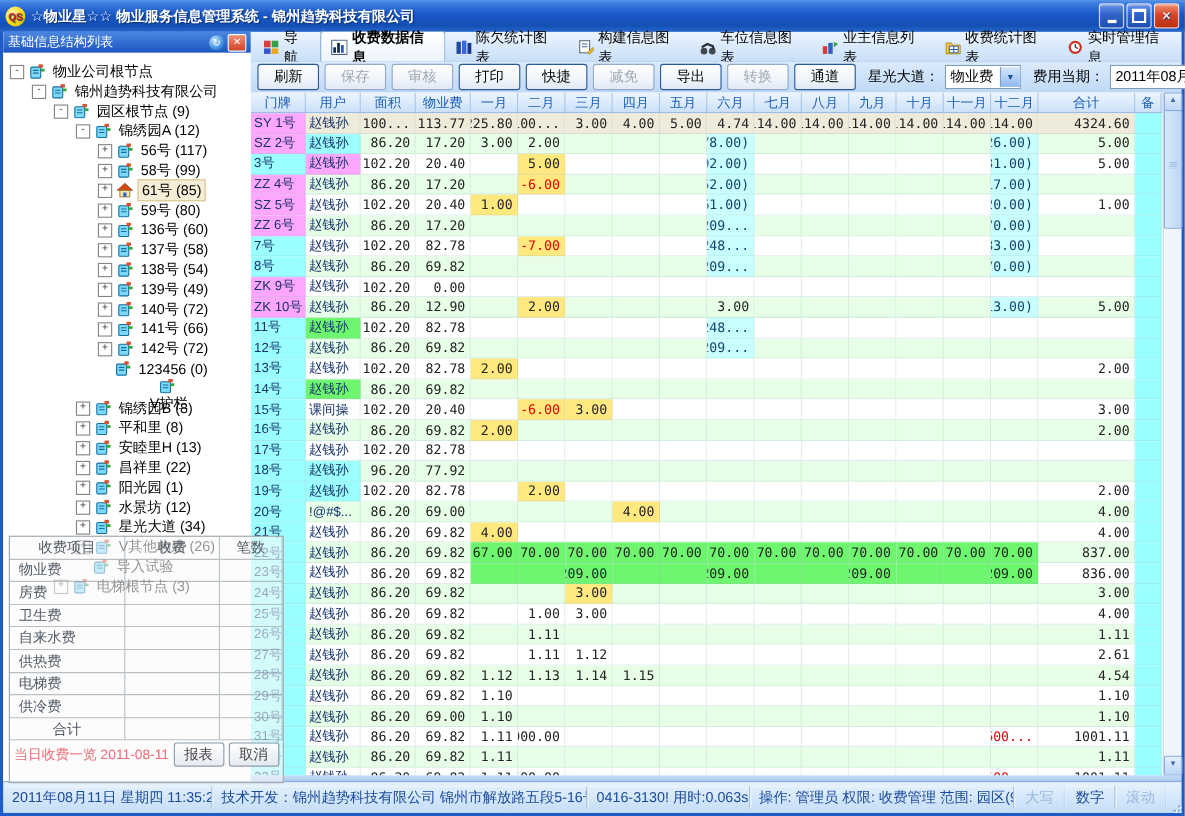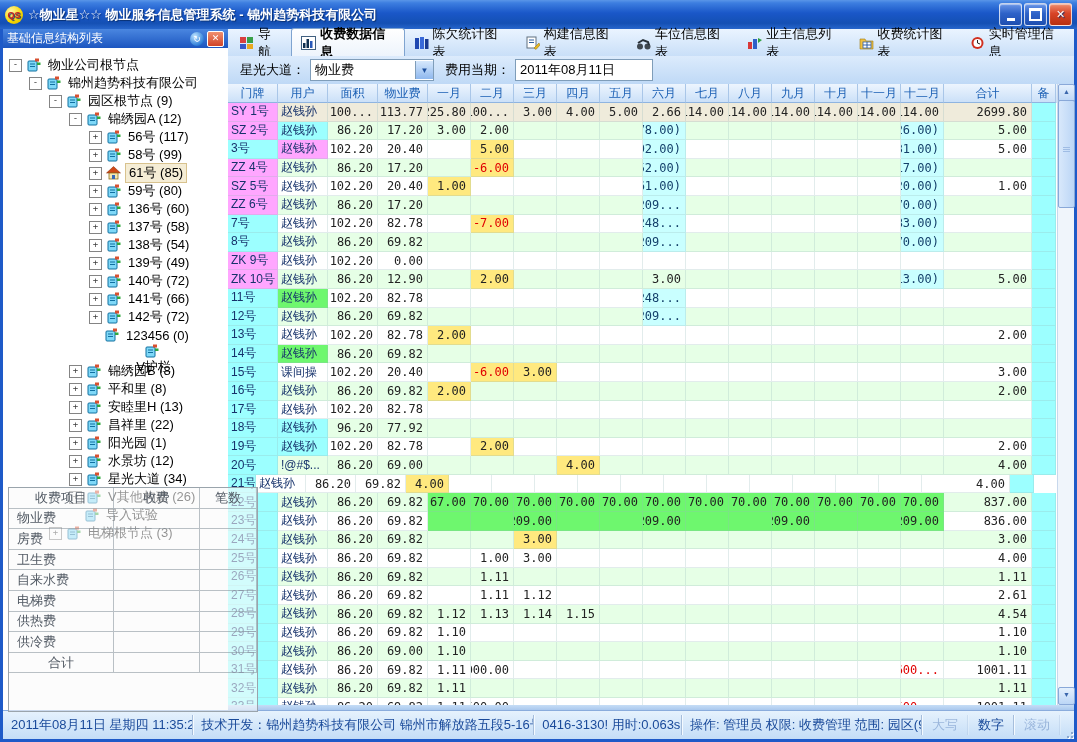--- a/index.html
+++ b/index.html
@@ -510,20 +510,31 @@
               <circle cx="7.5" cy="7" r="6" fill="#D03020"></circle>
               <circle cx="7.5" cy="7" r="4" fill="#fff"></circle>
               <line x1="7.5" y1="7" x2="7.5" y2="4" stroke="#202020"></line>
               <line x1="7.5" y1="7" x2="10" y2="8" stroke="#202020"></line>
             </svg></span>
           <span>实时管理信息</span>
         </div>
       </div>
 
     <div class="toolbar2">
+      <span id="toolbtns" style="display:flex;gap:5px;">
+          <span class="btn">刷新</span>
+          <span class="btn disabled">保存</span>
+          <span class="btn disabled">审核</span>
+          <span class="btn">打印</span>
+          <span class="btn">快捷</span>
+          <span class="btn disabled">减免</span>
+          <span class="btn">导出</span>
+          <span class="btn disabled">转换</span>
+          <span class="btn">通道</span>
+        </span>
       <span class="tblabel">星光大道：</span>
       <span class="field" style="width:118px;">
         <span style="flex:1">物业费</span>
         <span class="combo-arrow">▼</span>
       </span>
       <span class="tblabel">费用当期：</span>
       <span class="field" style="width:132px;">
         <span style="flex:1">2011年08月11日</span>
 
       </span>
@@ -554,28 +565,28 @@
         <div class="grow z-sel">
           <span class="gcell doorc bg-pink" style="width: 50px;">SY 1号</span>
           <span class="gcell userc" style="width: 50px;">赵钱孙</span>
           <span class="gcell num" style="width: 50px;">100...</span>
           <span class="gcell num" style="width: 50px;">113.77</span>
           <span class="gcell num" style="width: 43px;">2225.80</span>
           <span class="gcell num" style="width: 43px;">-100...</span>
           <span class="gcell num" style="width: 43px;">3.00</span>
           <span class="gcell num" style="width: 43px;">4.00</span>
           <span class="gcell num" style="width: 43px;">5.00</span>
-          <span class="gcell num" style="width: 43px;">2.66</span>
+          <span class="gcell num" style="width: 43px;">4.74</span>
           <span class="gcell num" style="width: 43px;">114.00</span>
           <span class="gcell num" style="width: 43px;">114.00</span>
           <span class="gcell num" style="width: 43px;">114.00</span>
           <span class="gcell num" style="width: 43px;">-114.00</span>
           <span class="gcell num" style="width: 43px;">-114.00</span>
           <span class="gcell num" style="width: 43px;">114.00</span>
-          <span class="gcell num" style="width: 88px;">2699.80</span>
+          <span class="gcell num" style="width: 88px;">4324.60</span>
           <span class="gcell notec" style="width: 24px;"></span>
         </div>
         <div class="grow z-g">
           <span class="gcell doorc bg-pink" style="width: 50px;">SZ 2号</span>
           <span class="gcell userc bg-cyan" style="width: 50px;">赵钱孙</span>
           <span class="gcell num" style="width: 50px;">86.20</span>
           <span class="gcell num" style="width: 50px;">17.20</span>
           <span class="gcell num" style="width: 43px;">3.00</span>
           <span class="gcell num" style="width: 43px;">2.00</span>
           <span class="gcell num" style="width: 43px;"></span>
@@ -945,21 +956,21 @@
           <span class="gcell num" style="width: 43px;"></span>
           <span class="gcell num" style="width: 43px;"></span>
           <span class="gcell num" style="width: 43px;"></span>
           <span class="gcell num" style="width: 43px;"></span>
           <span class="gcell num" style="width: 43px;"></span>
           <span class="gcell num" style="width: 43px;"></span>
           <span class="gcell num" style="width: 88px;">4.00</span>
           <span class="gcell notec" style="width: 24px;"></span>
         </div>
         <div class="grow z-w">
-          <span class="gcell doorc bg-cyan" style="width: 28px;">21号</span>
+          <span class="gcell doorc bg-cyan" style="width: 50px;">21号</span>
           <span class="gcell userc" style="width: 50px;">赵钱孙</span>
           <span class="gcell num" style="width: 50px;">86.20</span>
           <span class="gcell num" style="width: 50px;">69.82</span>
           <span class="gcell num hl-y" style="width: 43px;">4.00</span>
           <span class="gcell num" style="width: 43px;"></span>
           <span class="gcell num" style="width: 43px;"></span>
           <span class="gcell num" style="width: 43px;"></span>
           <span class="gcell num" style="width: 43px;"></span>
           <span class="gcell num" style="width: 43px;"></span>
           <span class="gcell num" style="width: 43px;"></span>
@@ -1241,40 +1252,45 @@
             <span class="ocell" style="width: 105px;">卫生费</span>
             <span class="ocell" style="width: 86px;"></span>
             <span class="ocell" style="width: 57px;"></span>
           </div>
           <div class="orow">
             <span class="ocell" style="width: 105px;">自来水费</span>
             <span class="ocell" style="width: 86px;"></span>
             <span class="ocell" style="width: 57px;"></span>
           </div>
           <div class="orow">
-            <span class="ocell" style="width: 105px;">电梯费</span>
+            <span class="ocell" style="width: 105px;">供热费</span>
             <span class="ocell" style="width: 86px;"></span>
             <span class="ocell" style="width: 57px;"></span>
           </div>
           <div class="orow">
-            <span class="ocell" style="width: 105px;">供热费</span>
+            <span class="ocell" style="width: 105px;">电梯费</span>
             <span class="ocell" style="width: 86px;"></span>
             <span class="ocell" style="width: 57px;"></span>
           </div>
           <div class="orow">
             <span class="ocell" style="width: 105px;">供冷费</span>
             <span class="ocell" style="width: 86px;"></span>
             <span class="ocell" style="width: 57px;"></span>
           </div>
           <div class="orow">
             <span class="ocell center" style="width: 105px;">合计</span>
             <span class="ocell" style="width: 86px;"></span>
             <span class="ocell" style="width: 57px;"></span>
           </div>
         </div>
+      <div class="ofooter">
+        <span class="ofoot-label">当日收费一览 2011-08-11</span>
+        <span class="obtn">报表</span>
+        <span class="obtn">取消</span>
+      </div>
     </div>
 
     <div class="status">
       <span class="sseg" style="width:196px;">2011年08月11日 星期四 11:35:23</span>
       <span class="sseg" style="width:352px;">技术开发：锦州趋势科技有限公司  锦州市解放路五段5-16号</span>
       <span class="sseg" style="width:152px;">0416-3130!  用时:0.063s</span>
       <span class="sseg" style="width:248px;">操作: 管理员 权限: 收费管理 范围: 园区(9)</span>
       <span id="statusind" style="display:flex;">
           <span class="sseg ind faint" style="width: 46px;">大写</span>
           <span class="sseg ind" style="width: 46px;">数字</span>

